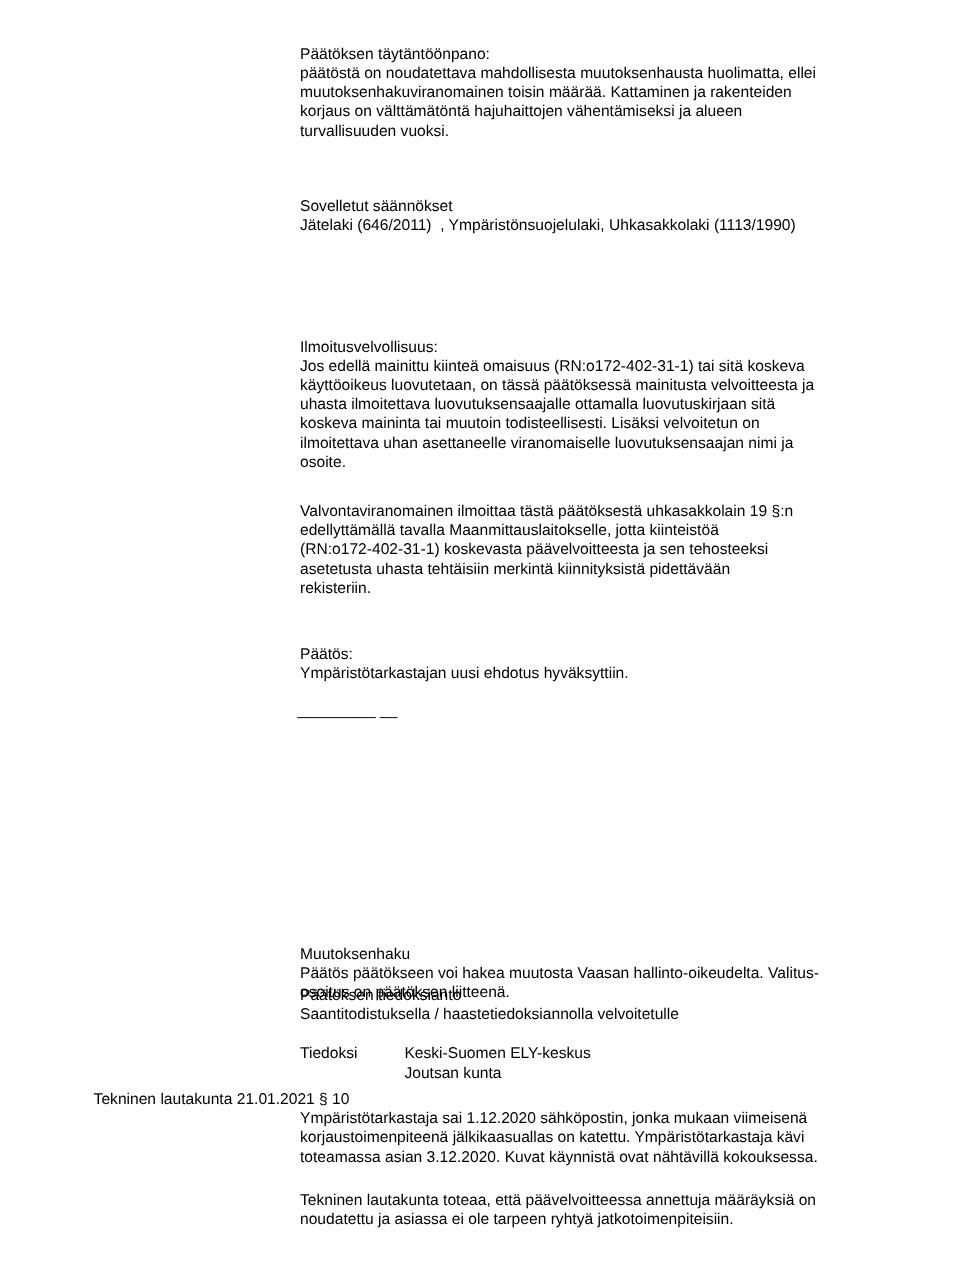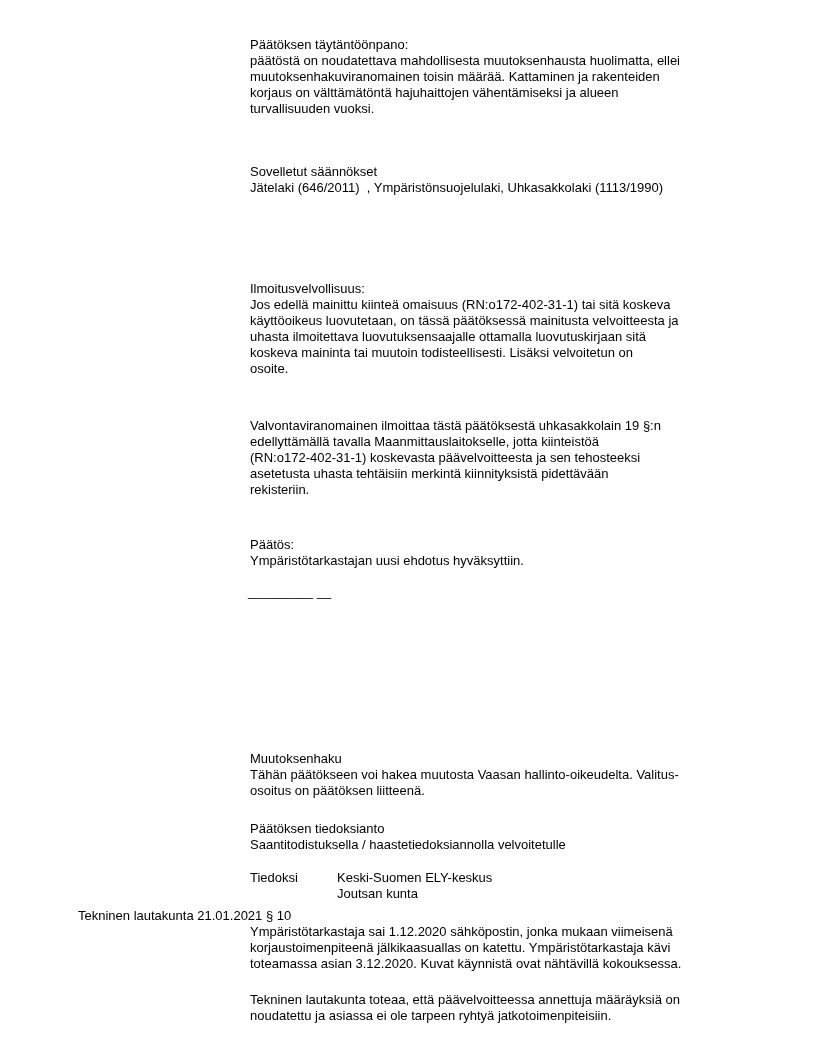--- a/index.html
+++ b/index.html
@@ -30,21 +30,21 @@
   }
   .u {
   }
   .b-enforcement { top: 13px; }
   .b-statutes    { top: 140px; }
   .b-fee         { top: 202px; }
   .b-notify      { top: 257px; }
   .b-registry    { top: 394px; }
   .b-decision1   { top: 513px; }
   .b-sigline     { top: 560px; left: 248px; }
-  .b-appeal      { top: 727px; }
+  .b-appeal      { top: 763px; }
   .b-service     { top: 797px; }
   .b-tiedoksi    { top: 846px; }
   .tiedoksi-label { position: absolute; left: 0; top: 0; white-space: pre; }
   .tiedoksi-recipients { margin-left: 87px; }
   .b-board-label { top: 884px; left: 78px; width: 400px; }
   .b-board-text  { top: 900px; }
   .b-proposal    { top: 968px; }
   .b-decision2   { top: 1035px; }
 </style>
 </head>
@@ -65,20 +65,21 @@
     <div class="line">Jätelaki (646/2011)  , Ympäristönsuojelulaki, Uhkasakkolaki (1113/1990)</div>
   </div>
 
 
   <div class="block b-notify">
     <div class="line">Ilmoitusvelvollisuus:</div>
     <div class="line">Jos edellä mainittu kiinteä omaisuus (RN:o172-402-31-1) tai sitä koskeva</div>
     <div class="line">käyttöoikeus luovutetaan, on tässä päätöksessä mainitusta velvoitteesta ja</div>
     <div class="line">uhasta ilmoitettava luovutuksensaajalle ottamalla luovutuskirjaan sitä</div>
     <div class="line">koskeva maininta tai muutoin todisteellisesti. Lisäksi velvoitetun on</div>
+    <div class="line">ilmoitettava uhan asettaneelle viranomaiselle luovutuksensaajan nimi ja</div>
     <div class="line">osoite.</div>
   </div>
 
   <div class="block b-registry">
     <div class="line">Valvontaviranomainen ilmoittaa tästä päätöksestä uhkasakkolain 19 §:n</div>
     <div class="line">edellyttämällä tavalla Maanmittauslaitokselle, jotta kiinteistöä</div>
     <div class="line">(RN:o172-402-31-1) koskevasta päävelvoitteesta ja sen tehosteeksi</div>
     <div class="line">asetetusta uhasta tehtäisiin merkintä kiinnityksistä pidettävään</div>
     <div class="line">rekisteriin.</div>
   </div>
@@ -87,21 +88,21 @@
     <div class="line u">Päätös:</div>
     <div class="line">Ympäristötarkastajan uusi ehdotus hyväksyttiin.</div>
   </div>
 
   <div class="block b-sigline">
     <div class="line">_________ __</div>
   </div>
 
   <div class="block b-appeal">
     <div class="line">Muutoksenhaku</div>
-    <div class="line">Tähän päätökseen voi hakea muutosta Vaasan hallinto-oikeudelta. Valitus-</div>
+    <div class="line">Päätös päätökseen voi hakea muutosta Vaasan hallinto-oikeudelta. Valitus-</div>
     <div class="line">osoitus on päätöksen liitteenä.</div>
   </div>
 
   <div class="block b-service">
     <div class="line">Päätöksen tiedoksianto</div>
     <div class="line">Saantitodistuksella / haastetiedoksiannolla velvoitetulle</div>
   </div>
 
   <div class="block b-tiedoksi">
     <span class="tiedoksi-label">Tiedoksi</span>

